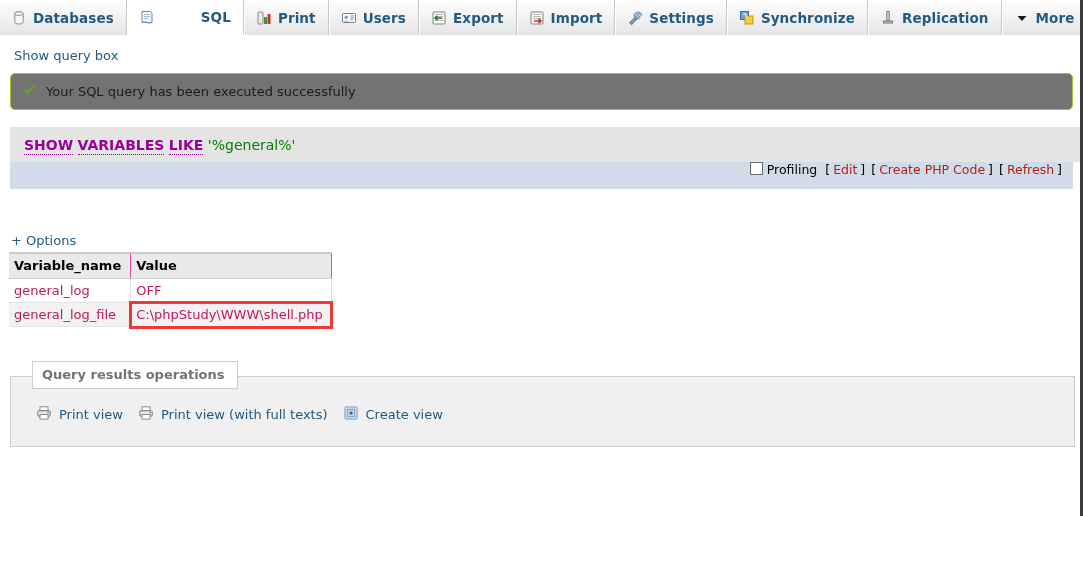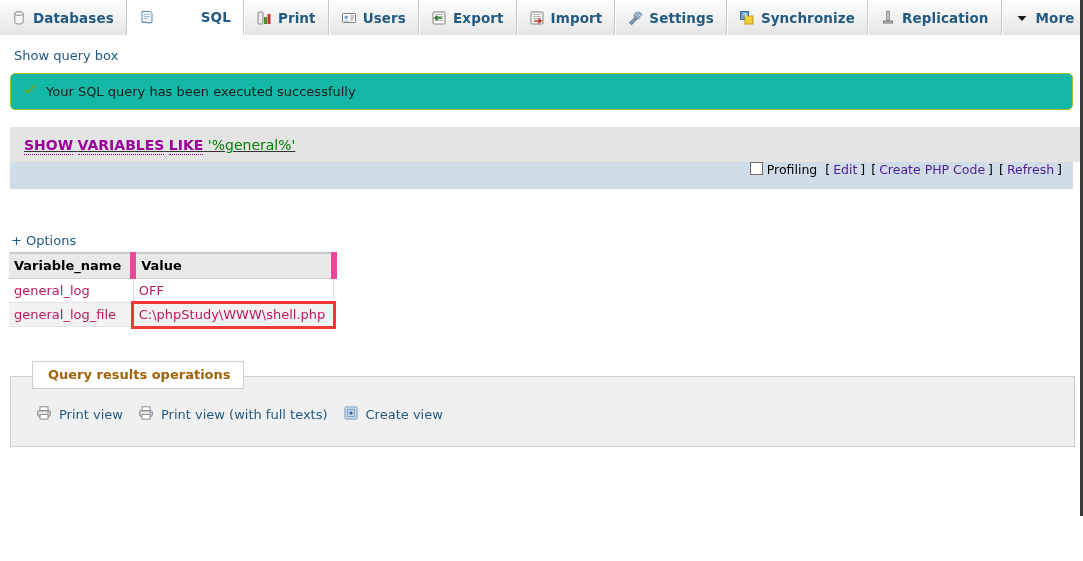--- a/index.html
+++ b/index.html
@@ -71,40 +71,39 @@
   }
   .showquery a {
     color: #235a81;
     font-size: 13px;
     text-decoration: none;
     cursor: pointer;
   }
 
   .successbox {
     margin: 0 10px 0 10px;
-    background: #14b8a6;
+    background: #737373;
     border: 1px solid #a2c12b;
     border-radius: 5px;
     height: 37px;
     display: flex;
     align-items: center;
     padding-left: 11px;
     gap: 8px;
   }
   .successbox .msg {
     font-size: 13px;
     color: #1b1b1b;
   }
 
   .sqlbox {
     margin: 17px 0 0 10px;
     background: #e4e4e4;
     padding: 10px 0 9px 14px;
     font-family: "DejaVu Sans", "Liberation Sans", sans-serif;
-    text-decoration: underline;
   }
   .sql-kw {
     color: #990099;
     font-weight: bold;
     font-size: 14px;
     border-bottom: 1px dotted #990099;
     padding-bottom: 1px;
   }
   .sql-str {
     color: #008000;
@@ -127,21 +126,21 @@
     width: 13px; height: 13px;
     border: 1px solid #6d6d6d;
     background: #fff;
     display: inline-block;
     margin-right: 4px;
     cursor: pointer;
     vertical-align: middle;
   }
   .profilebar .plabel { margin-right: 5px; }
   .profilebar .brk { color: #000; margin: 0 3px; }
-  .profilebar a { color: #4c1d95; text-decoration: none; cursor: pointer; }
+  .profilebar a { color: #b91c1c; text-decoration: none; cursor: pointer; }
 
   .options {
     padding: 44px 0 4px 11px;
   }
   .options a {
     color: #235a81;
     font-size: 13px;
     text-decoration: none;
     cursor: pointer;
   }
@@ -151,21 +150,21 @@
     margin-left: 9px;
     border-collapse: collapse;
     font-size: 13px;
     border-top: 2px solid #c9c9c9;
   }
   .restable th {
     background: #e9e9e9;
     font-weight: bold;
     text-align: left;
     padding: 4px 9px 5px 5px;
-    border-right: 6px solid #ec4899;
+    border-right: 1px solid #ec4899;
     border-bottom: 1px solid #d0d0d0;
     color: #000;
     white-space: nowrap;
   }
   .restable td {
     padding: 4px 8px 4px 5px;
     border-right: 1px solid #e0e0e0;
     border-bottom: 1px solid #e4e4e4;
     color: #be185d;
     white-space: nowrap;
@@ -186,24 +185,24 @@
     background: #f0f0f0;
     padding: 18px 0 22px 0;
     position: relative;
   }
   .qrops-legend {
     position: absolute;
     top: -16px;
     left: 21px;
     background: #ffffff;
     border: 1px solid #cfcfcf;
-    padding: 5px 12px 6px 15px;
+    padding: 5px 12px 6px 9px;
     font-weight: bold;
     font-size: 13px;
-    color: #a16207;
+    color: #737373;
   }
   .qrops-links {
     display: flex;
     align-items: center;
     padding-left: 25px;
     gap: 0px;
     margin-top: 10px;
   }
   .qrops-links .lnk {
     display: flex;

